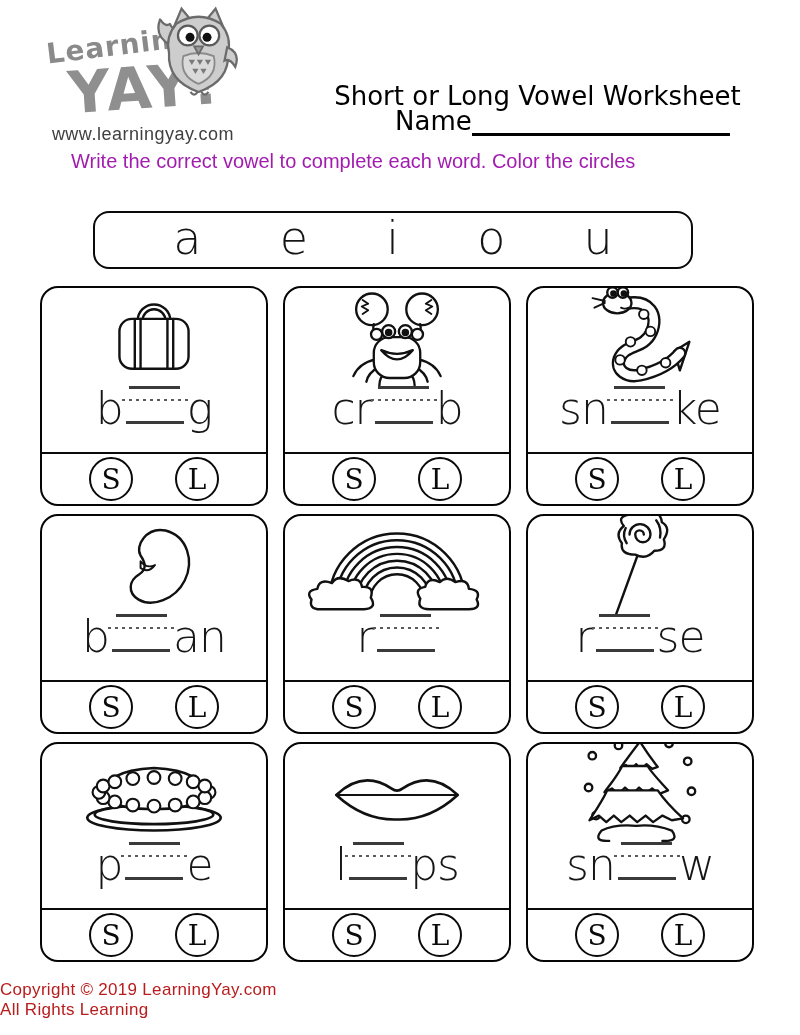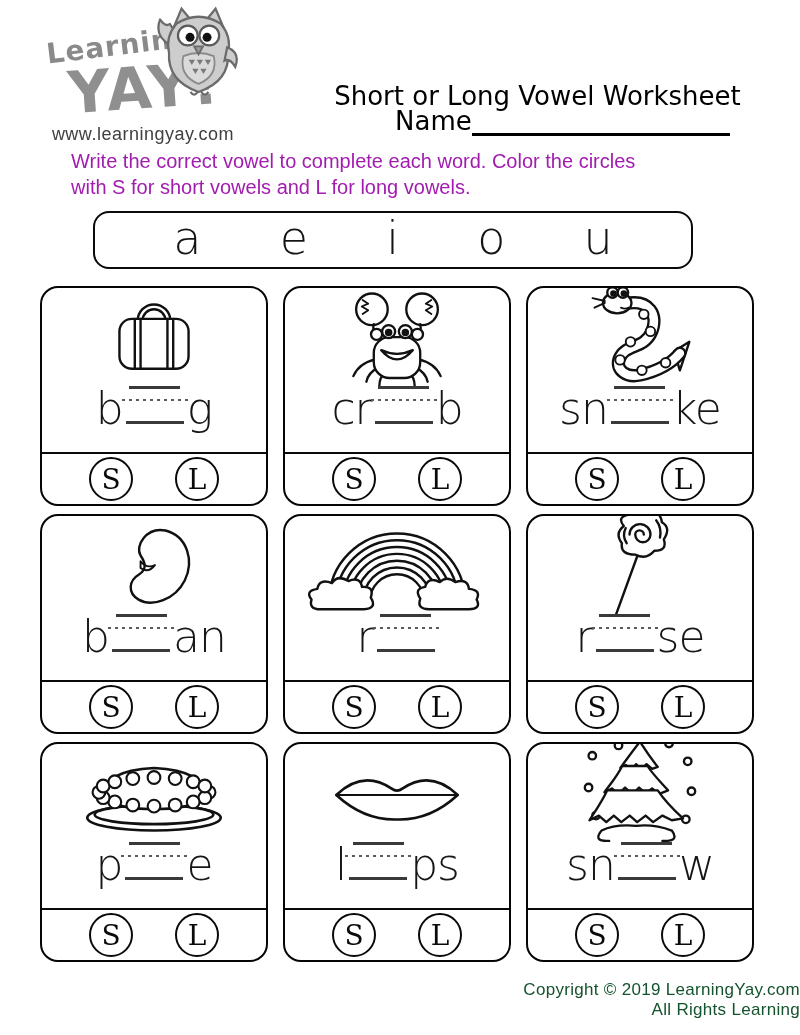--- a/index.html
+++ b/index.html
@@ -91,21 +91,21 @@
     flex:0 0 auto; height:52px; border-top:2px solid #0a0a0a;
     display:flex; justify-content:space-around; align-items:center; padding:0 26px;
   }
   .sl-circle {
     width:44px; height:44px; border:2px solid #0a0a0a; border-radius:50%;
     display:flex; align-items:center; justify-content:center;
     font-family:"DejaVu Serif", serif; font-size:28px; color:#0a0a0a;
   }
 
   
-  .footer { position:absolute; left:0; top:980px; width:100%; text-align:right; color:#14532d; }
+  .footer { position:absolute; left:0; top:980px; width:100%; text-align:left; color:#b91c1c; }
   .footer div { font-size:17px; line-height:20px; letter-spacing:0.3px; }
 
   
   svg.art { stroke:#111; fill:none; stroke-width:2.5; stroke-linecap:round; stroke-linejoin:round; }
   svg.art .fillw { fill:#fff; }
 </style>
 </head>
 <body>
 
 <div class="page">
@@ -139,21 +139,20 @@
 
   <div class="title">Short or Long Vowel Worksheet</div>
 
   <div class="name-row">
     <span>Name</span>
       <span class="name-line"></span>
   </div>
 
   <div class="instructions">
     <div>Write the correct vowel to complete each word. Color the circles</div>
-    <div>with S for short vowels and L for long vowels.</div>
   </div>
 
   <div class="vowel-bank">
     <span class="vowel-letter">a</span>
     <span class="vowel-letter">e</span>
     <span class="vowel-letter">i</span>
     <span class="vowel-letter">o</span>
     <span class="vowel-letter">u</span>
   </div>
 

